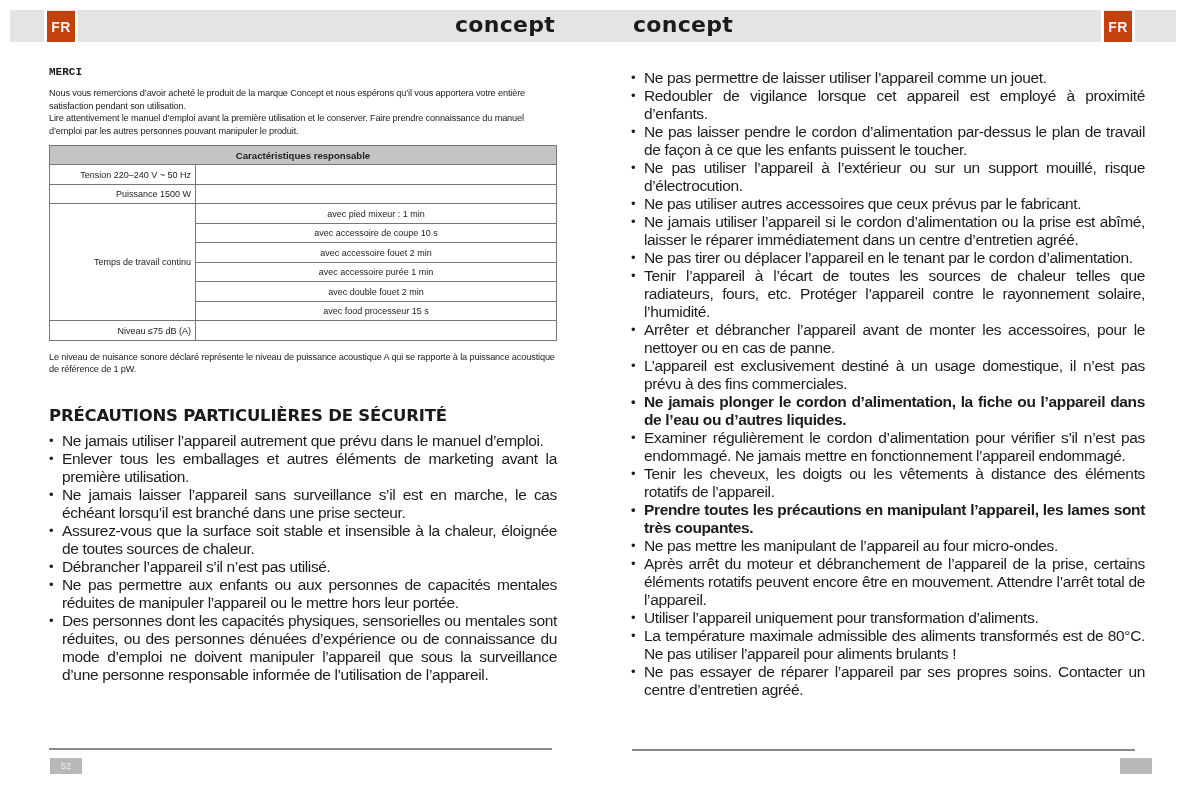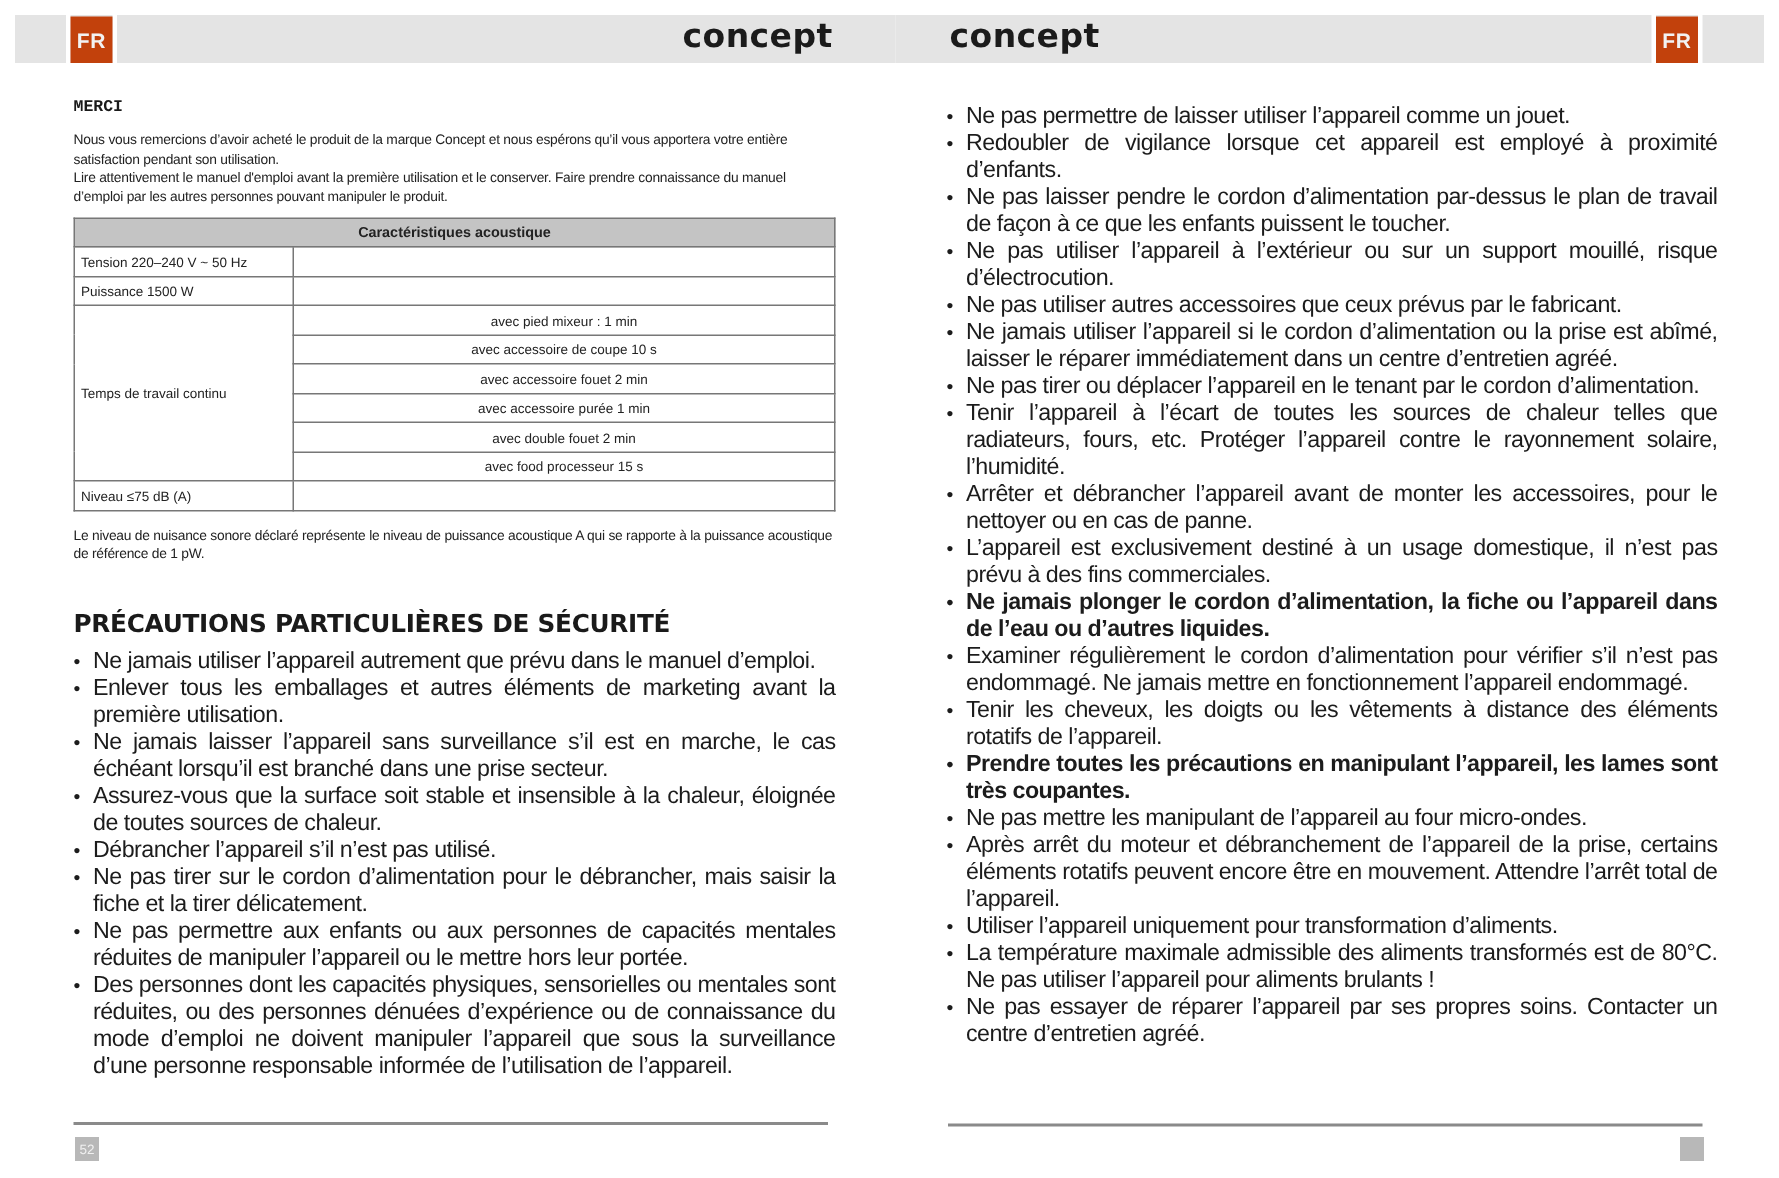--- a/index.html
+++ b/index.html
@@ -31,21 +31,21 @@
   
   .left-page { position: absolute; left: 49px; top: 66px; width: 508px; }
   .merci-title { font-weight: bold; font-size: 11px; margin-bottom: 9px; font-family: Liberation Mono, monospace; }
   .small-p { font-size: 9.2px; line-height: 12.6px; color: #222; letter-spacing: -0.15px; }
   .spec-table { width: 508px; border-collapse: collapse; margin-top: 8px; font-size: 9px; color: #222; }
   .spec-table th {
     background: #c4c4c4; font-weight: bold; font-size: 9.6px; height: 19px;
     border: 1px solid #777; text-align: center;
   }
   .spec-table td { border: 1px solid #777; height: 19.5px; padding: 0 4px; }
-  .spec-table td.lbl { width: 146px; text-align: left; }
+  .spec-table td.lbl { width: 146px; text-align: right; }
   .spec-table td.val { text-align: center; }
   .noise-note { margin-top: 10px; }
   .section-title {
     font-family: "DejaVu Sans", sans-serif; font-weight: bold; font-size: 16.5px;
     margin-top: 30px; margin-bottom: 7px; letter-spacing: -0.2px; color: #1a1a1a;
   }
 
   ul.bullets { list-style: none; }
   ul.bullets li {
     position: relative; padding-left: 13px; font-size: 15.5px; line-height: 18px;
@@ -54,21 +54,21 @@
   ul.bullets li::before {
     content: "•"; position: absolute; left: 0; top: 0; font-size: 13px;
   }
   ul.bullets li.bold { font-weight: bold; }
 
   .rule { position: absolute; height: 2px; background: #8a8a8a; }
   .rule-left { left: 49px; top: 748px; width: 503px; }
   .rule-right { left: 632px; top: 749px; width: 503px; }
 
   .page-num {
-    position: absolute; top: 758px; width: 16px; height: 16px; background: #b8b8b8;
+    position: absolute; top: 758px; width: 32px; height: 16px; background: #b8b8b8;
     color: #f0f0f0; font-size: 9px; display: flex; align-items: center; justify-content: center;
   }
   .page-num-left { left: 50px; }
   .page-num-right { left: 1120px; }
 
   
   .right-page { position: absolute; left: 631px; top: 69px; width: 514px; }
 </style>
 </head>
 <body>
@@ -85,21 +85,21 @@
 <div class="brand brand-right">concept</div>
 
 <div class="left-page">
   <div class="merci-title">MERCI</div>
   <p class="small-p">Nous vous remercions d’avoir acheté le produit de la marque Concept et nous espérons qu’il vous apportera votre entière satisfaction pendant son utilisation.</p>
   <p class="small-p">Lire attentivement le manuel d'emploi avant la première utilisation et le conserver. Faire prendre connaissance du manuel d’emploi par les autres personnes pouvant manipuler le produit.</p>
 
   <table class="spec-table">
     <tbody>
         <tr>
-      <th colspan="2">Caractéristiques acoustique</th>
+      <th colspan="2">Caractéristiques responsable</th>
     </tr>
     <tr>
       <td class="lbl">Tension 220–240 V ~ 50 Hz</td>
       <td class="val"></td>
     </tr>
     <tr>
       <td class="lbl">Puissance 1500 W</td>
       <td class="val"></td>
     </tr>
     <tr>
@@ -131,21 +131,20 @@
   <p class="small-p noise-note">Le niveau de nuisance sonore déclaré représente le niveau de puissance acoustique A qui se rapporte à la puissance acoustique de référence de 1 pW.</p>
 
   <h2 class="section-title">PRÉCAUTIONS PARTICULIÈRES DE SÉCURITÉ</h2>
 
   <ul class="bullets">
     <li>Ne jamais utiliser l’appareil autrement que prévu dans le manuel d’emploi.</li>
     <li>Enlever tous les emballages et autres éléments de marketing avant la première utilisation.</li>
     <li>Ne jamais laisser l’appareil sans surveillance s’il est en marche, le cas échéant lorsqu’il est branché dans une prise secteur.</li>
     <li>Assurez-vous que la surface soit stable et insensible à la chaleur, éloignée de toutes sources de chaleur.</li>
     <li>Débrancher l’appareil s’il n’est pas utilisé.</li>
-    <li>Ne pas tirer sur le cordon d’alimentation pour le débrancher, mais saisir la fiche et la tirer délicatement.</li>
     <li>Ne pas permettre aux enfants ou aux personnes de capacités mentales réduites de manipuler l’appareil ou le mettre hors leur portée.</li>
     <li>Des personnes dont les capacités physiques, sensorielles ou mentales sont réduites, ou des personnes dénuées d’expérience ou de connaissance du mode d’emploi ne doivent manipuler l’appareil que sous la surveillance d’une personne responsable informée de l’utilisation de l’appareil.</li>
   </ul>
 </div>
 
 <div class="right-page">
   <ul class="bullets" id="right-bullets">
     <li>Ne pas permettre de laisser utiliser l’appareil comme un jouet.</li>
     <li>Redoubler de vigilance lorsque cet appareil est employé à proximité d’enfants.</li>
     <li>Ne pas laisser pendre le cordon d’alimentation par-dessus le plan de travail de façon à ce que les enfants puissent le toucher.</li>

